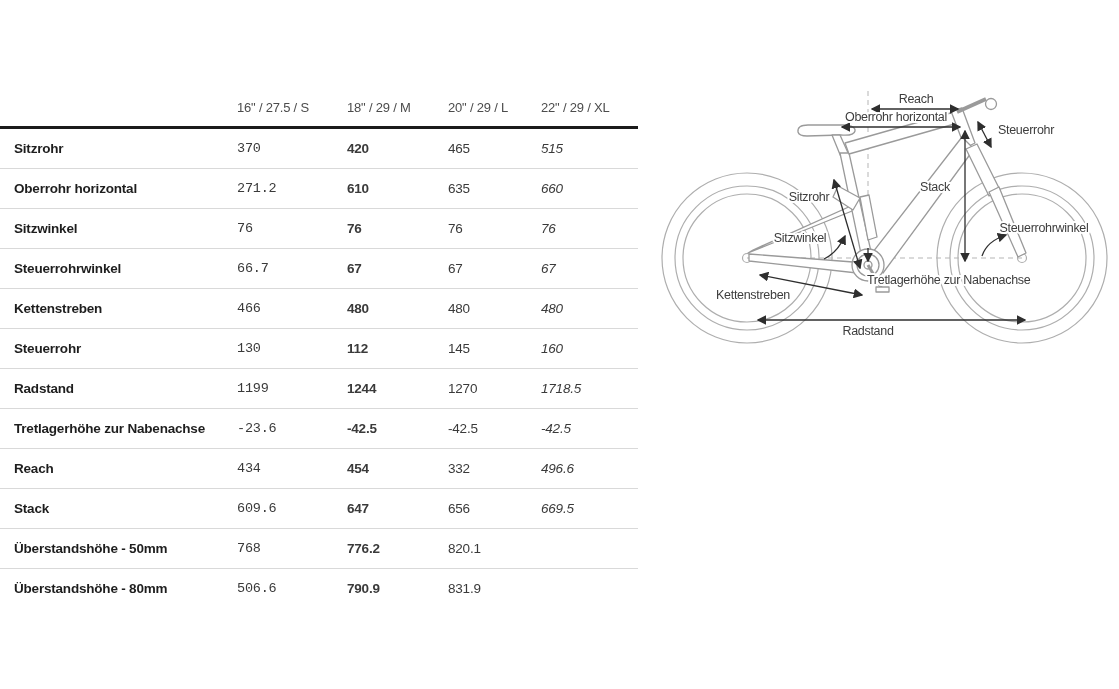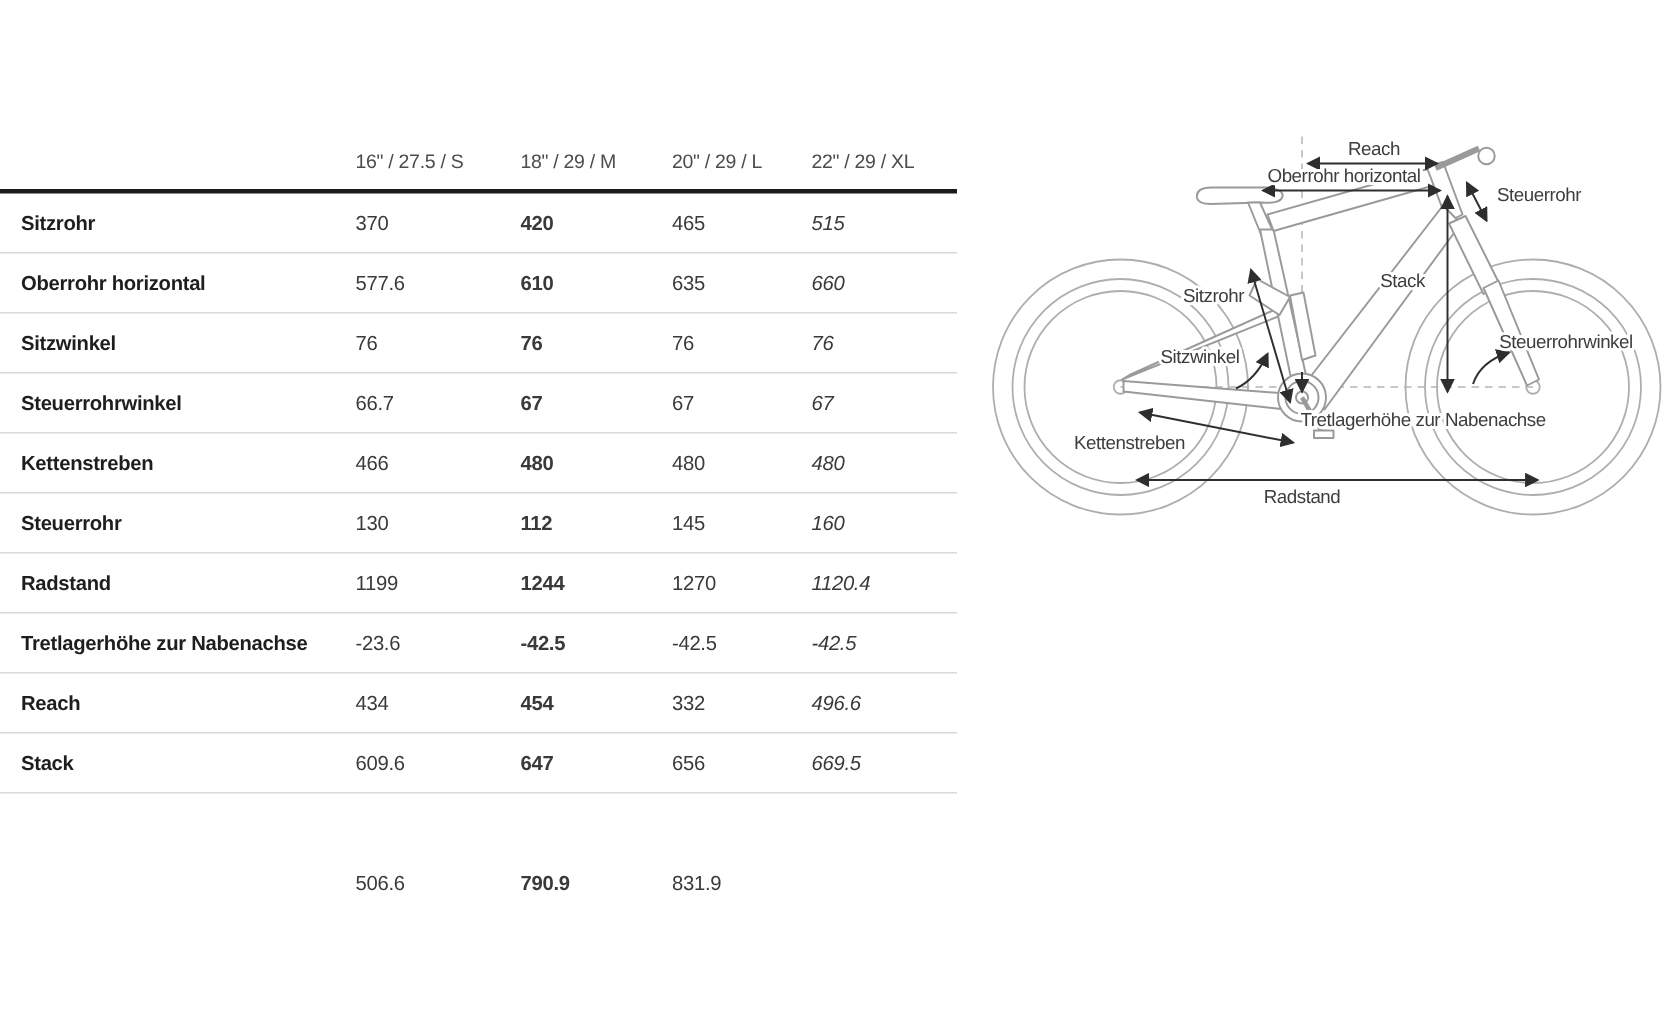--- a/index.html
+++ b/index.html
@@ -19,21 +19,21 @@
   }
   .g-row {
     position:absolute; left:0; width:638px; height:39px; line-height:39px;
     border-bottom:1px solid #d9d9d9; white-space:nowrap;
   }
   .g-row.last { border-bottom:none; }
   .g-label {
     position:absolute; left:14px; font-weight:bold; font-size:13.5px; color:#1e1e1e;
   }
   .g-val { position:absolute; font-size:13.5px; color:#3a3a3a; }
-  .c1 { left:237px; } .c2 { left:347px;font-weight:bold; } .c3 { left:448px; } .c4 { left:541px;font-style:italic; }
+  .c1 { left:237px;font-family:Liberation Mono, monospace; } .c2 { left:347px;font-weight:bold; } .c3 { left:448px; } .c4 { left:541px;font-style:italic; }
   .h1 { left:237px; } .h2 { left:347px; } .h3 { left:448px; } .h4 { left:541px; }
   
   #bike-svg { position:absolute; left:670px; top:85px; overflow:visible; }
   #bike-svg text {
     font-family:"Liberation Sans", sans-serif; font-size:12.5px;
     fill:#3d3d3d; letter-spacing:-0.3px;
   }
   #bike-svg text.halo { paint-order:stroke; stroke:#ffffff; stroke-width:4px; stroke-linejoin:round; }
   .wheel { stroke:#aeaeae; fill:none; stroke-width:1.2; }
   .dash  { stroke:#b5b5b5; stroke-width:1; stroke-dasharray:5 4; fill:none; }
@@ -53,21 +53,21 @@
 
   <div class="g-row" style="top:129px">
     <span class="g-label">Sitzrohr</span>
     <span class="g-val c1">370</span>
     <span class="g-val c2">420</span>
     <span class="g-val c3">465</span>
     <span class="g-val c4">515</span>
   </div>
   <div class="g-row" style="top:169px">
     <span class="g-label">Oberrohr horizontal</span>
-    <span class="g-val c1">577.6</span>
+    <span class="g-val c1">271.2</span>
     <span class="g-val c2">610</span>
     <span class="g-val c3">635</span>
     <span class="g-val c4">660</span>
   </div>
   <div class="g-row" style="top:209px">
     <span class="g-label">Sitzwinkel</span>
     <span class="g-val c1">76</span>
     <span class="g-val c2">76</span>
     <span class="g-val c3">76</span>
     <span class="g-val c4">76</span>
@@ -91,21 +91,21 @@
     <span class="g-val c1">130</span>
     <span class="g-val c2">112</span>
     <span class="g-val c3">145</span>
     <span class="g-val c4">160</span>
   </div>
   <div class="g-row" style="top:369px">
     <span class="g-label">Radstand</span>
     <span class="g-val c1">1199</span>
     <span class="g-val c2">1244</span>
     <span class="g-val c3">1270</span>
-    <span class="g-val c4">1120.4</span>
+    <span class="g-val c4">1718.5</span>
   </div>
   <div class="g-row" style="top:409px">
     <span class="g-label">Tretlagerhöhe zur Nabenachse</span>
     <span class="g-val c1">-23.6</span>
     <span class="g-val c2">-42.5</span>
     <span class="g-val c3">-42.5</span>
     <span class="g-val c4">-42.5</span>
   </div>
   <div class="g-row" style="top:449px">
     <span class="g-label">Reach</span>
@@ -114,21 +114,29 @@
     <span class="g-val c3">332</span>
     <span class="g-val c4">496.6</span>
   </div>
   <div class="g-row" style="top:489px">
     <span class="g-label">Stack</span>
     <span class="g-val c1">609.6</span>
     <span class="g-val c2">647</span>
     <span class="g-val c3">656</span>
     <span class="g-val c4">669.5</span>
   </div>
+  <div class="g-row" style="top:529px">
+    <span class="g-label">Überstandshöhe - 50mm</span>
+    <span class="g-val c1">768</span>
+    <span class="g-val c2">776.2</span>
+    <span class="g-val c3">820.1</span>
+    <span class="g-val c4"></span>
+  </div>
   <div class="g-row last" style="top:569px">
+    <span class="g-label">Überstandshöhe - 80mm</span>
     <span class="g-val c1">506.6</span>
     <span class="g-val c2">790.9</span>
     <span class="g-val c3">831.9</span>
     <span class="g-val c4"></span>
   </div>
 
   <svg id="bike-svg" width="449" height="270" viewBox="0 0 449 270">
     <defs>
       <marker id="ah" viewBox="0 0 10 10" refX="8.5" refY="5" markerWidth="7.5" markerHeight="7.5" orient="auto-start-reverse">
         <path d="M0,0 L10,5 L0,10 z" fill="#2e2e2e"></path>

